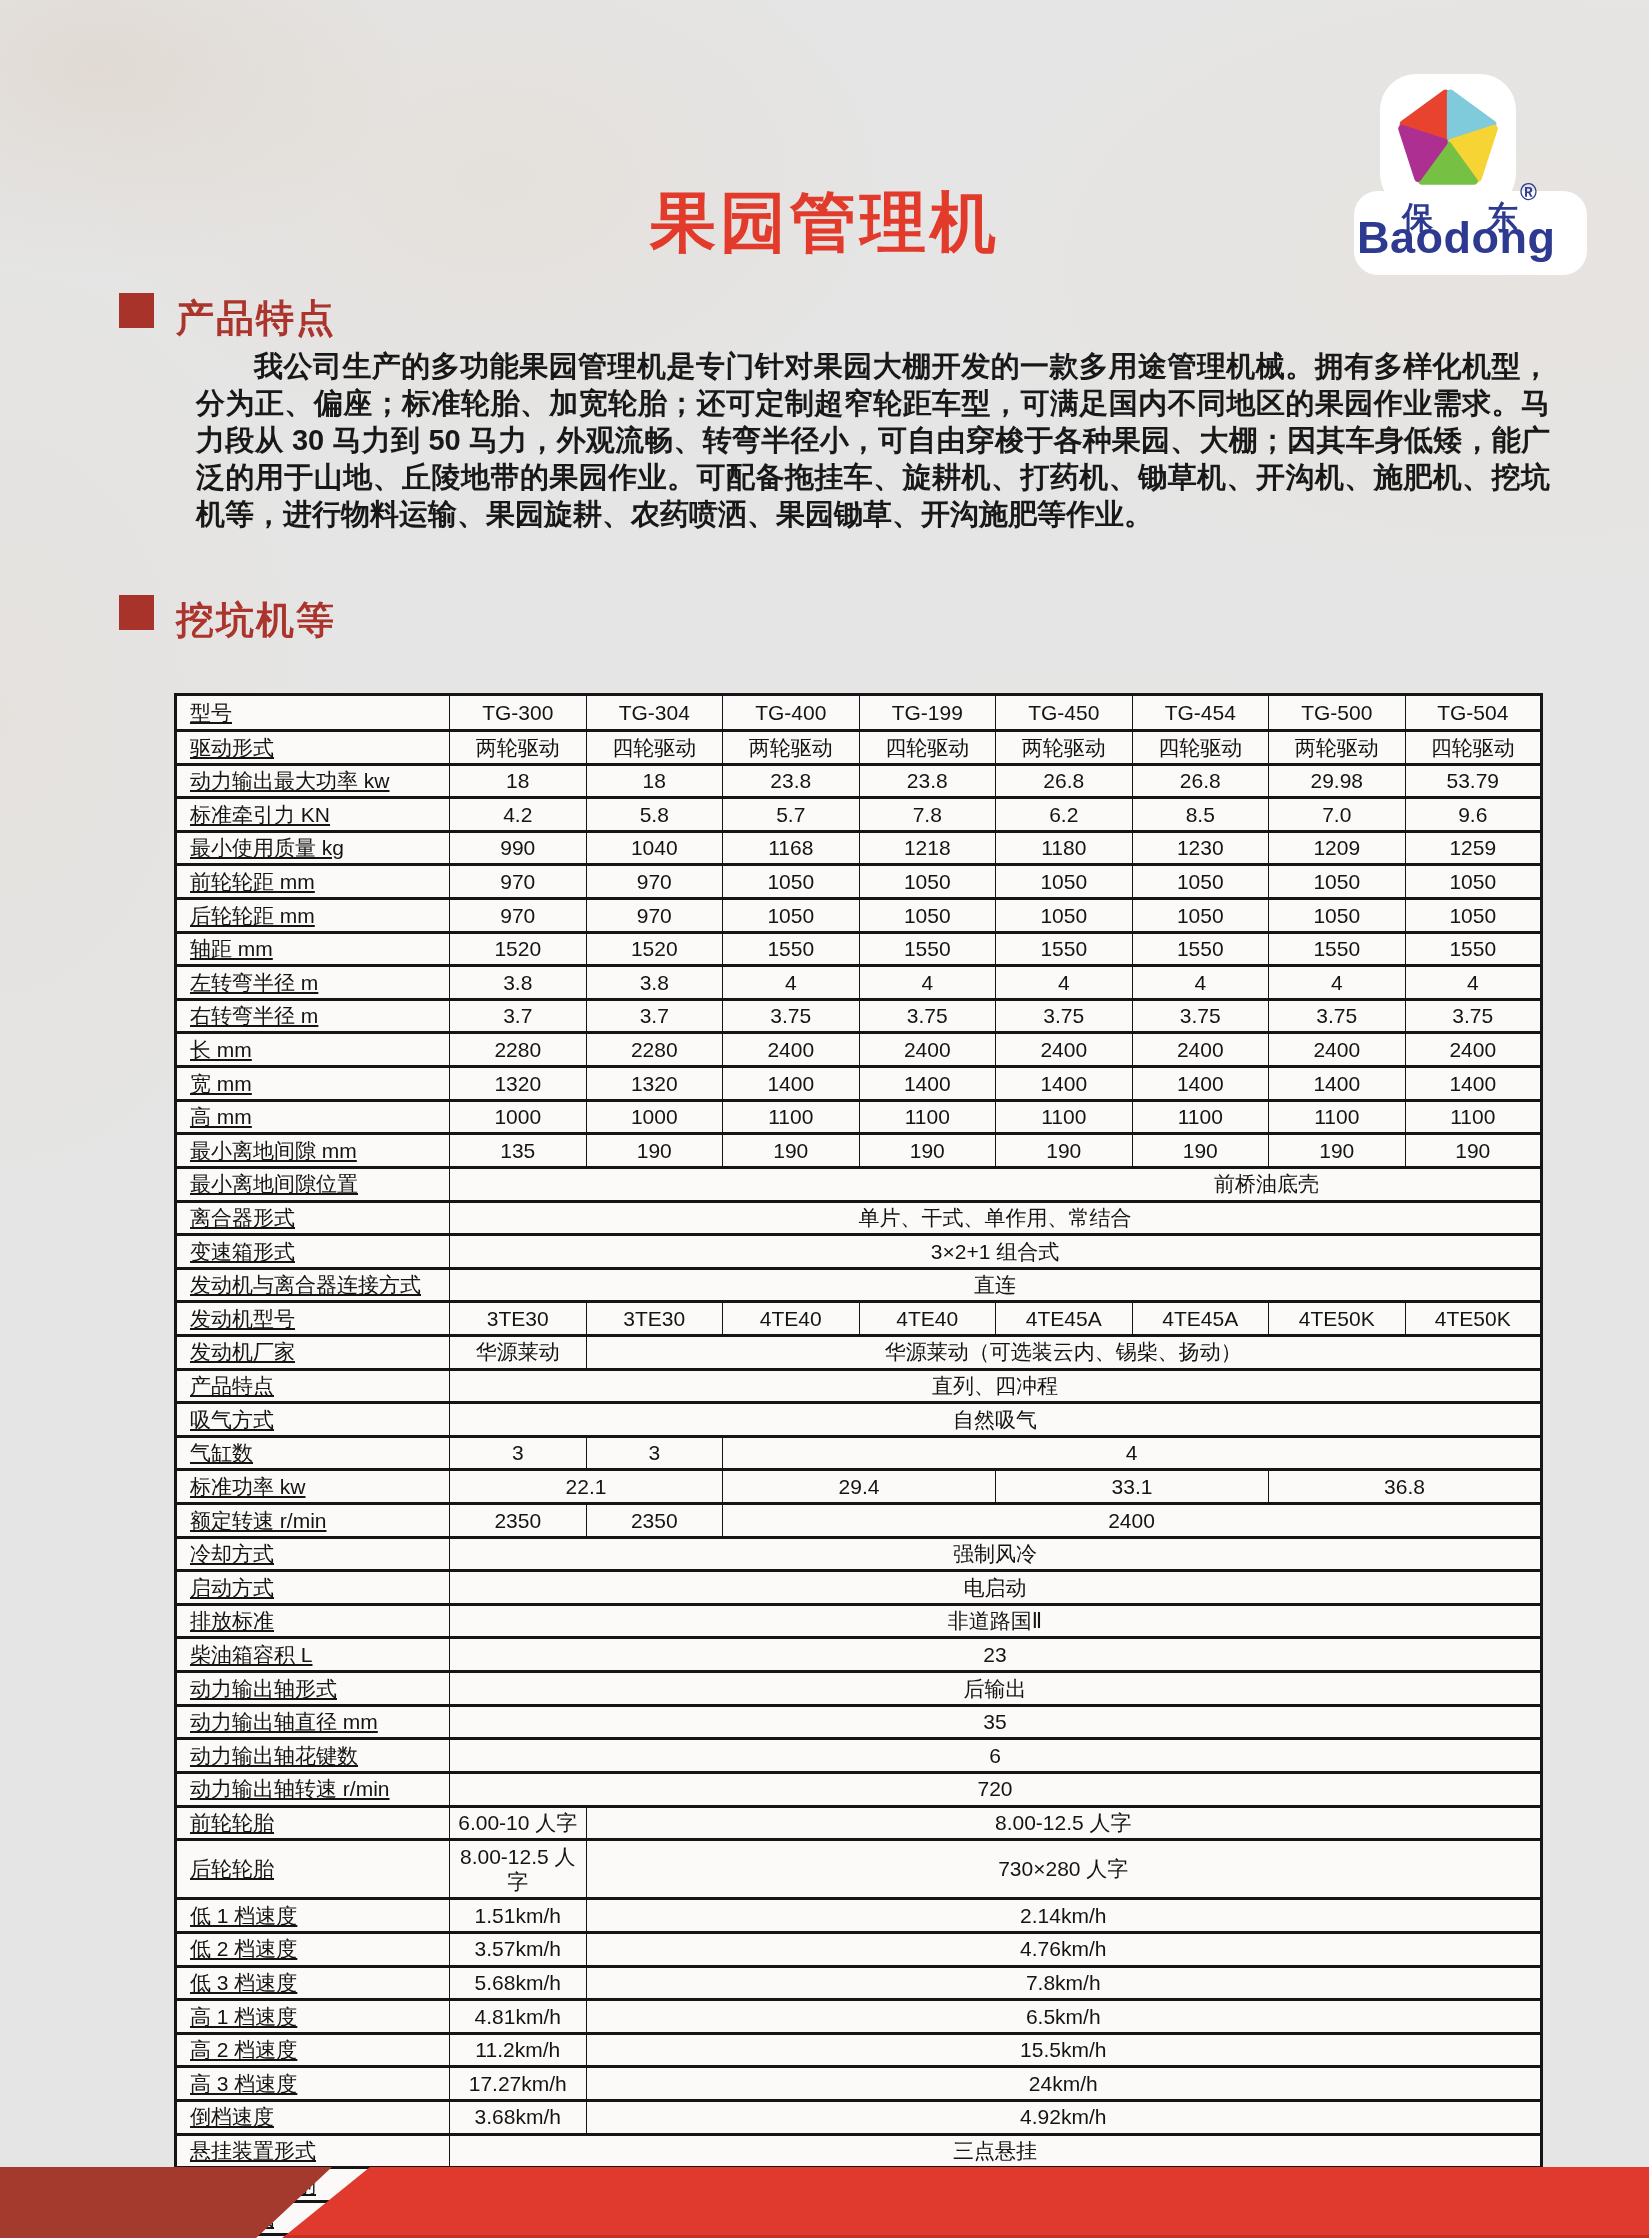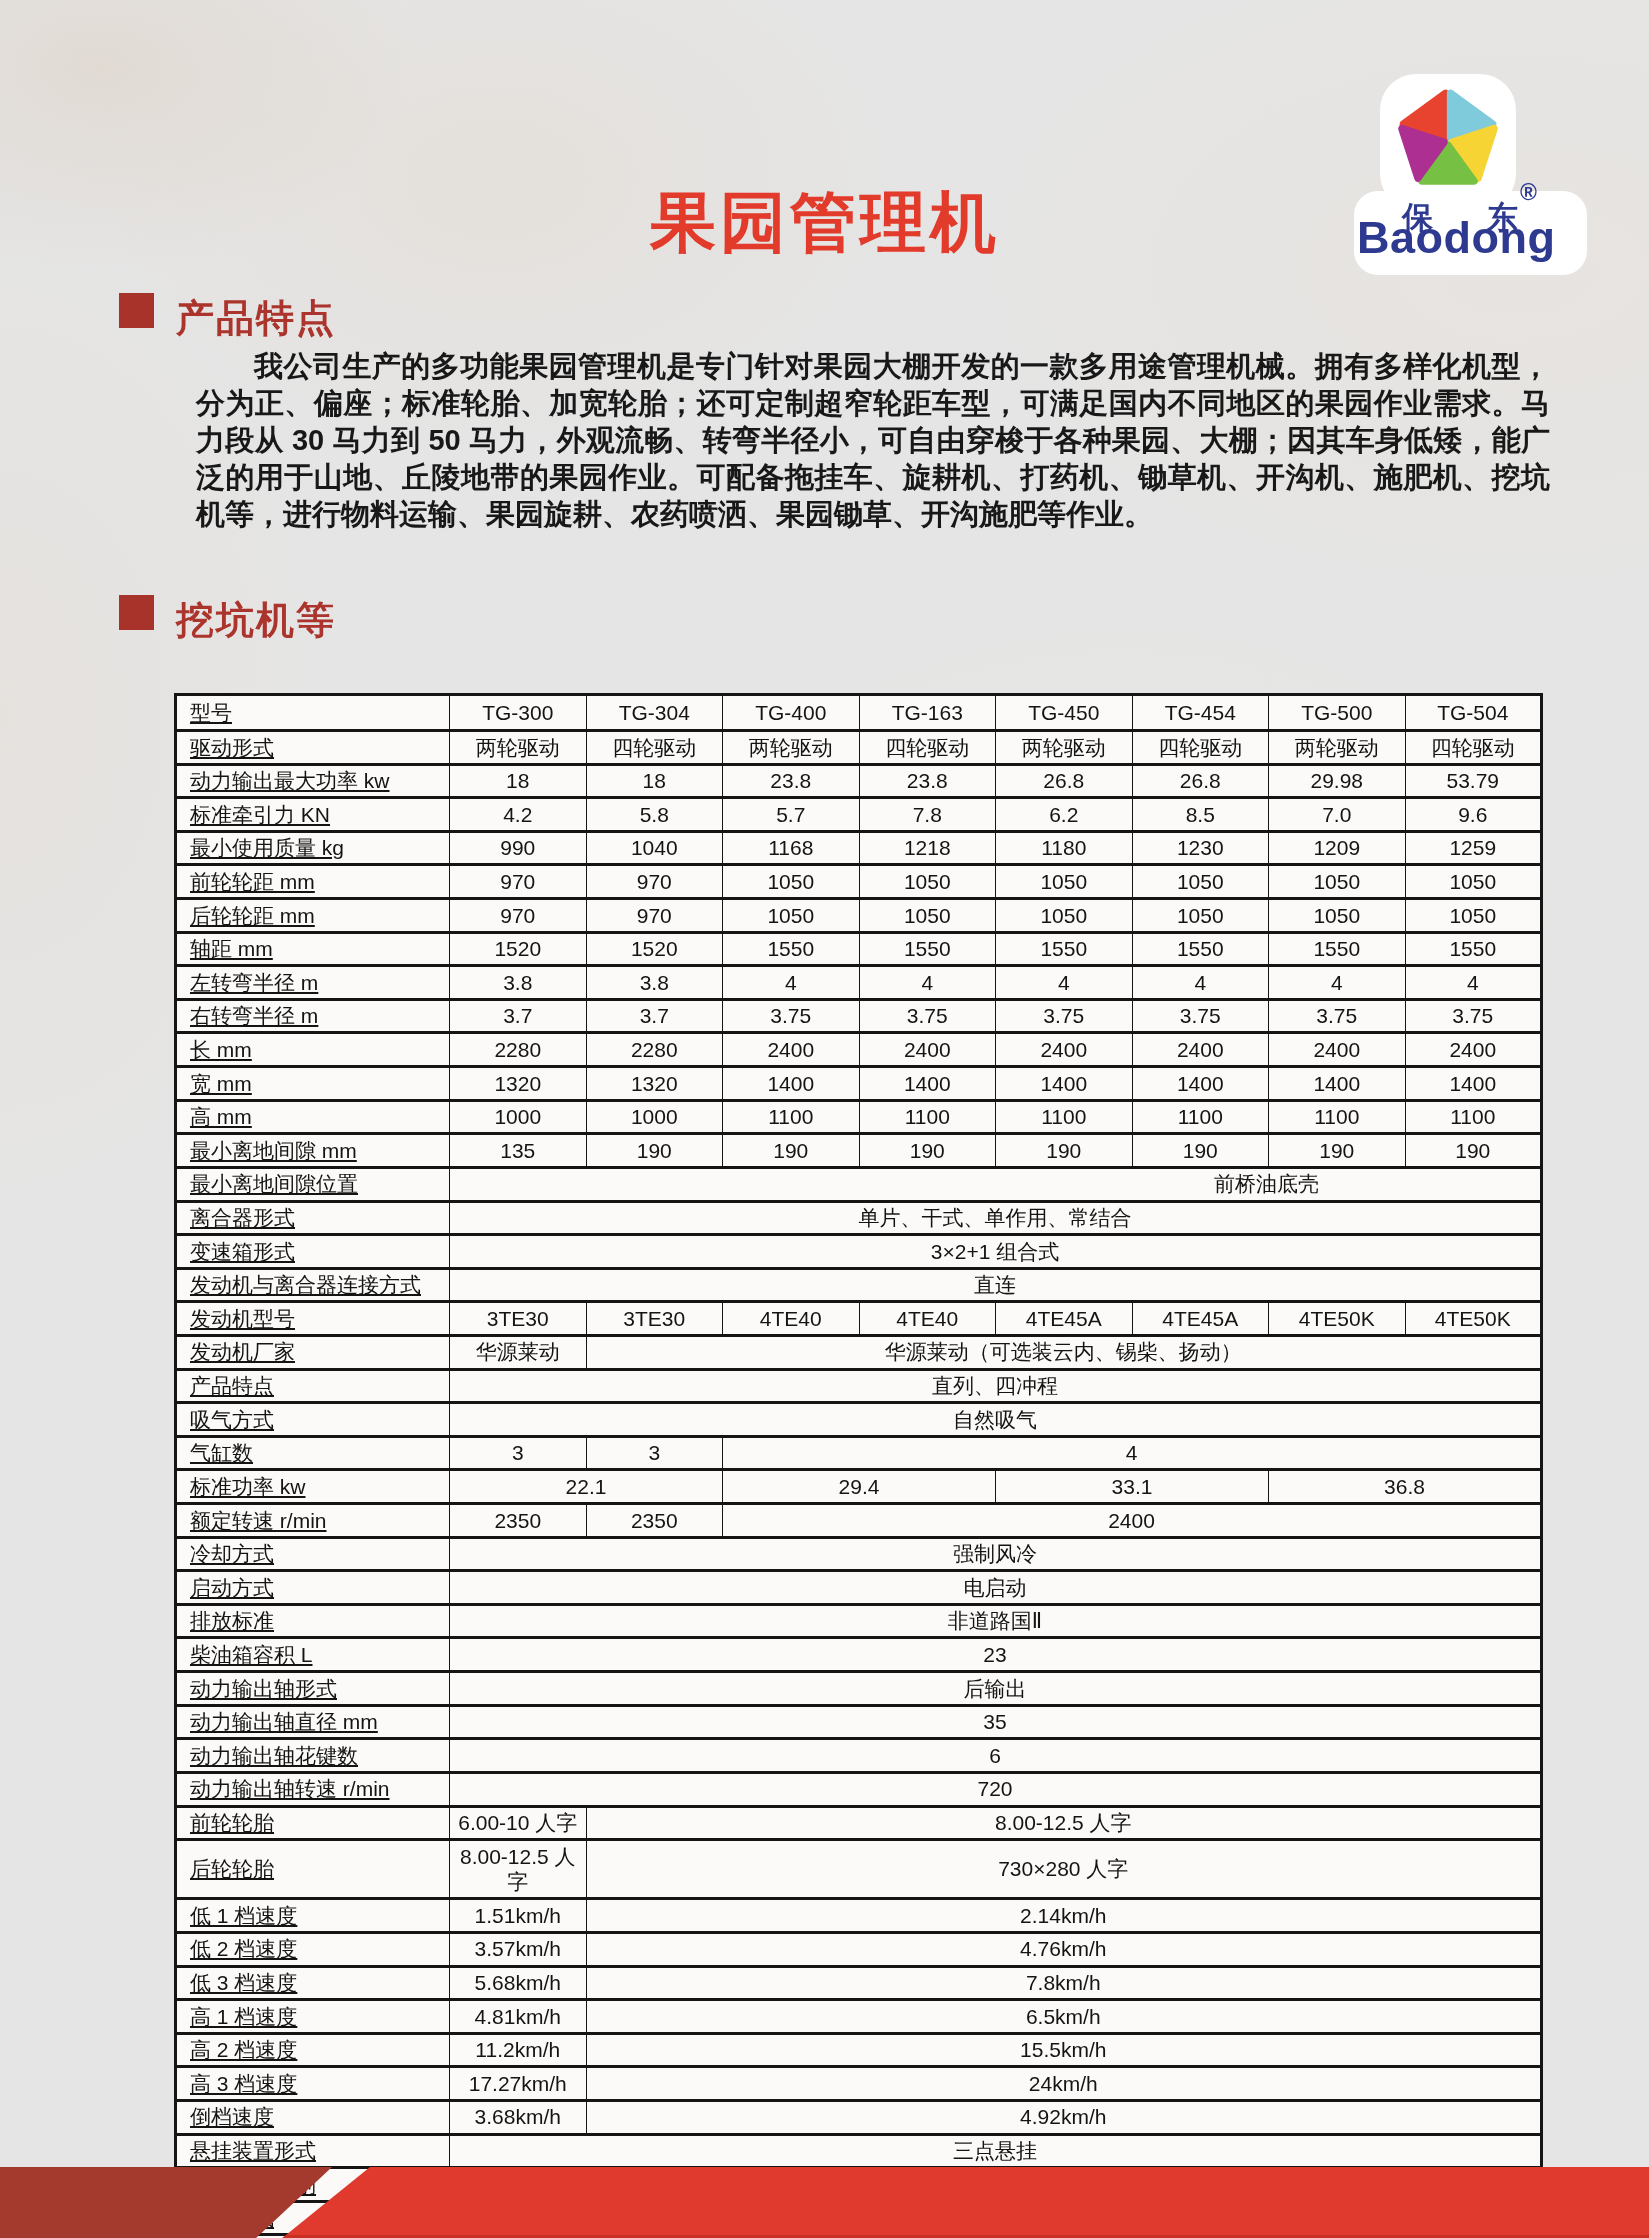--- a/index.html
+++ b/index.html
@@ -109,21 +109,21 @@
         <col>
         <col>
         <col>
       </colgroup>
       <thead>
         <tr>
           <th class="lbl">型号</th>
           <th class="val">TG-300</th>
           <th class="val">TG-304</th>
           <th class="val">TG-400</th>
-          <th class="val">TG-163</th>
+          <th class="val">TG-199</th>
           <th class="val">TG-450</th>
           <th class="val">TG-454</th>
           <th class="val">TG-500</th>
           <th class="val">TG-504</th>
         </tr>
       </thead>
       <tbody>
         <tr>
           <th class="lbl">驱动形式</th>
           <td class="val">两轮驱动</td>

